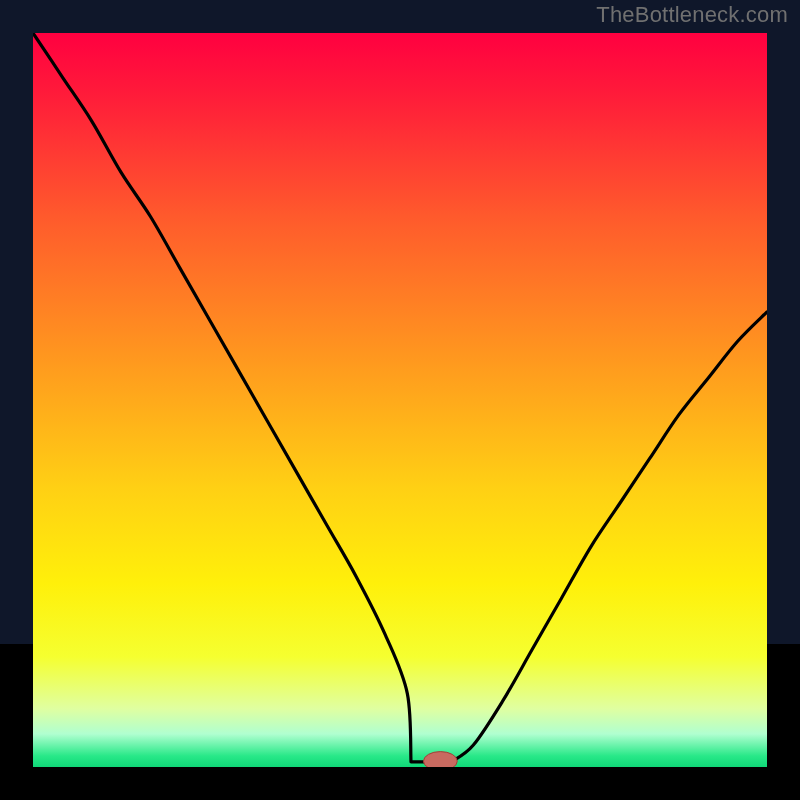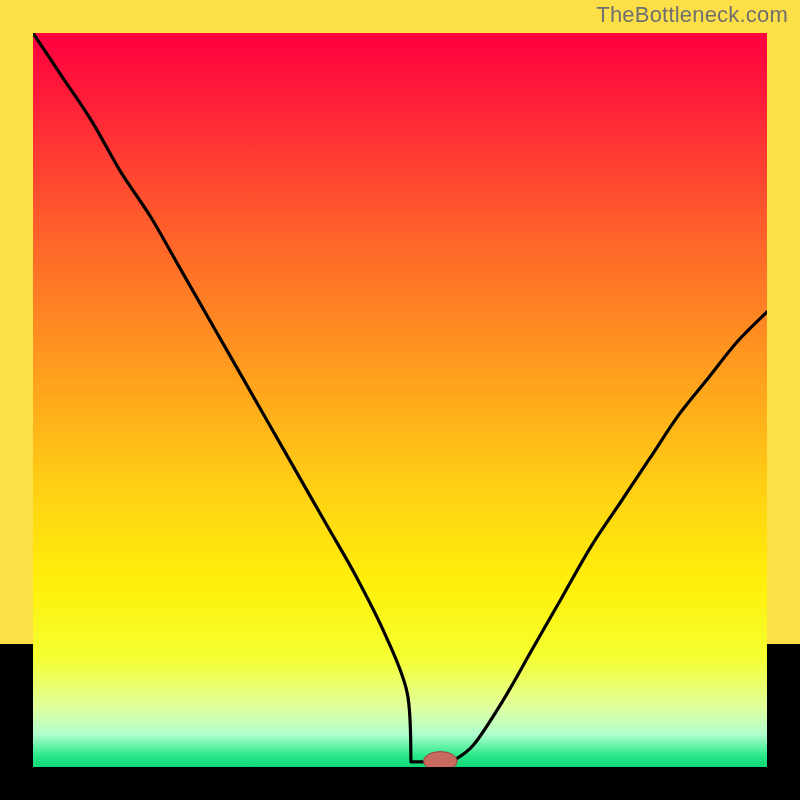--- a/index.html
+++ b/index.html
@@ -8,21 +8,21 @@
     width: 800px;
     height: 800px;
     overflow: hidden;
     background: #000;
     font-family: Arial, Helvetica, sans-serif;
   }
   .frame {
     position: relative;
     width: 800px;
     height: 644px;
-    background: #fde047;
+    background: #0f172a;
   }
   .watermark {
     position: absolute;
     top: 2px;
     right: 12px;
     color: #707070;
     font-size: 22px;
     font-weight: 500;
     letter-spacing: 0.2px;
     z-index: 10;

